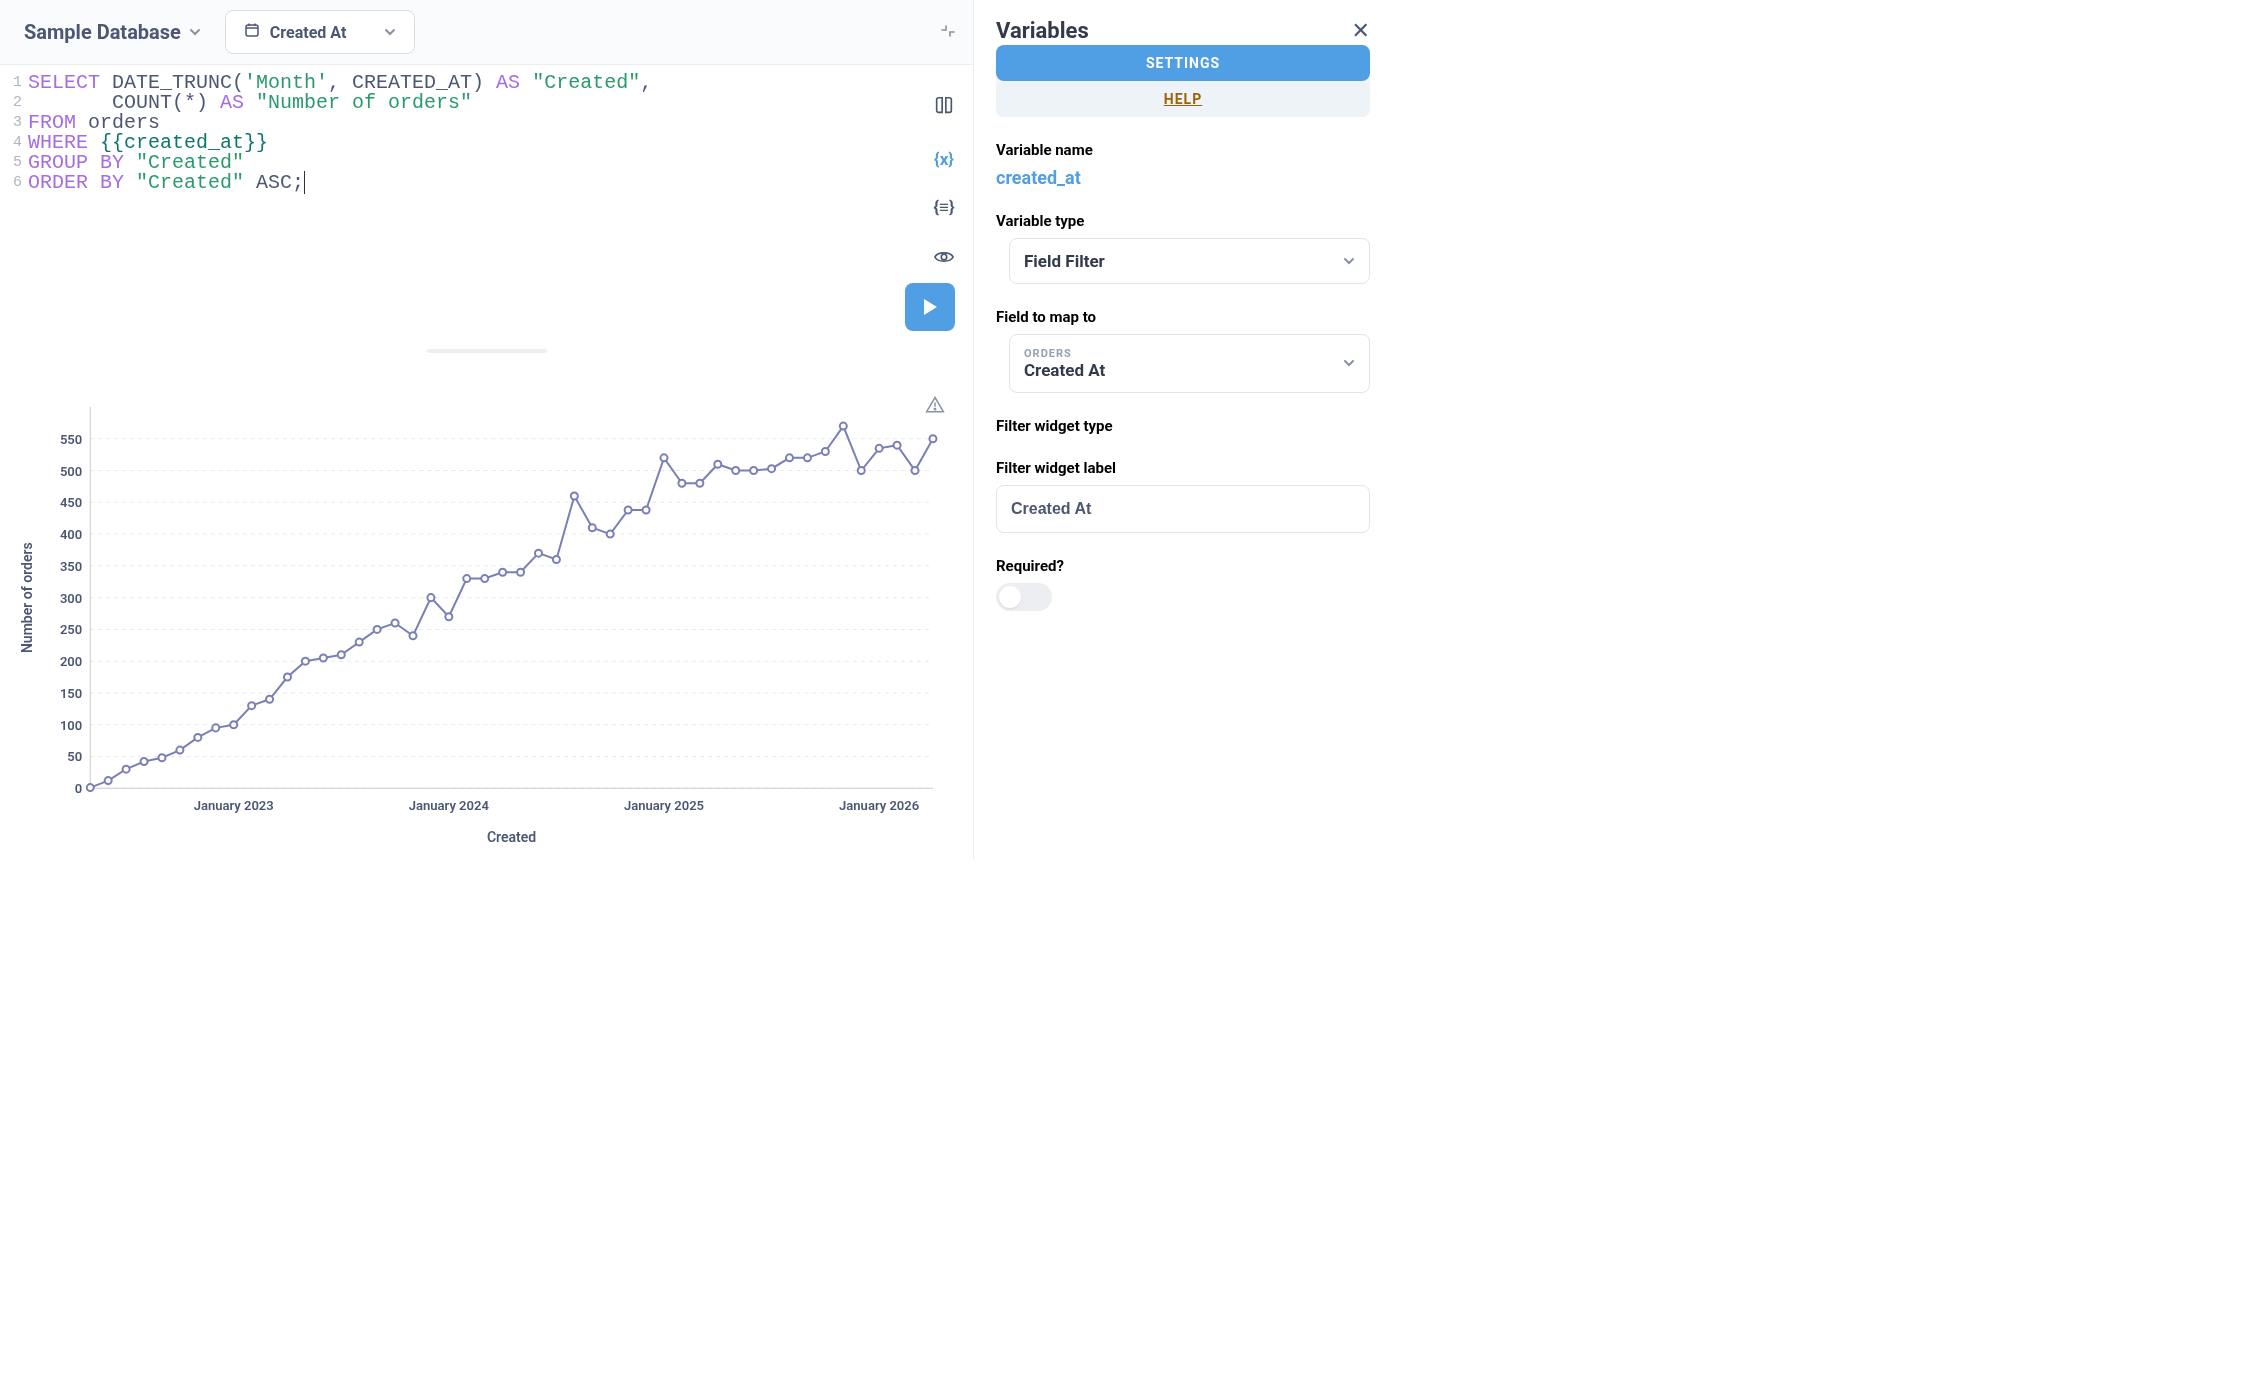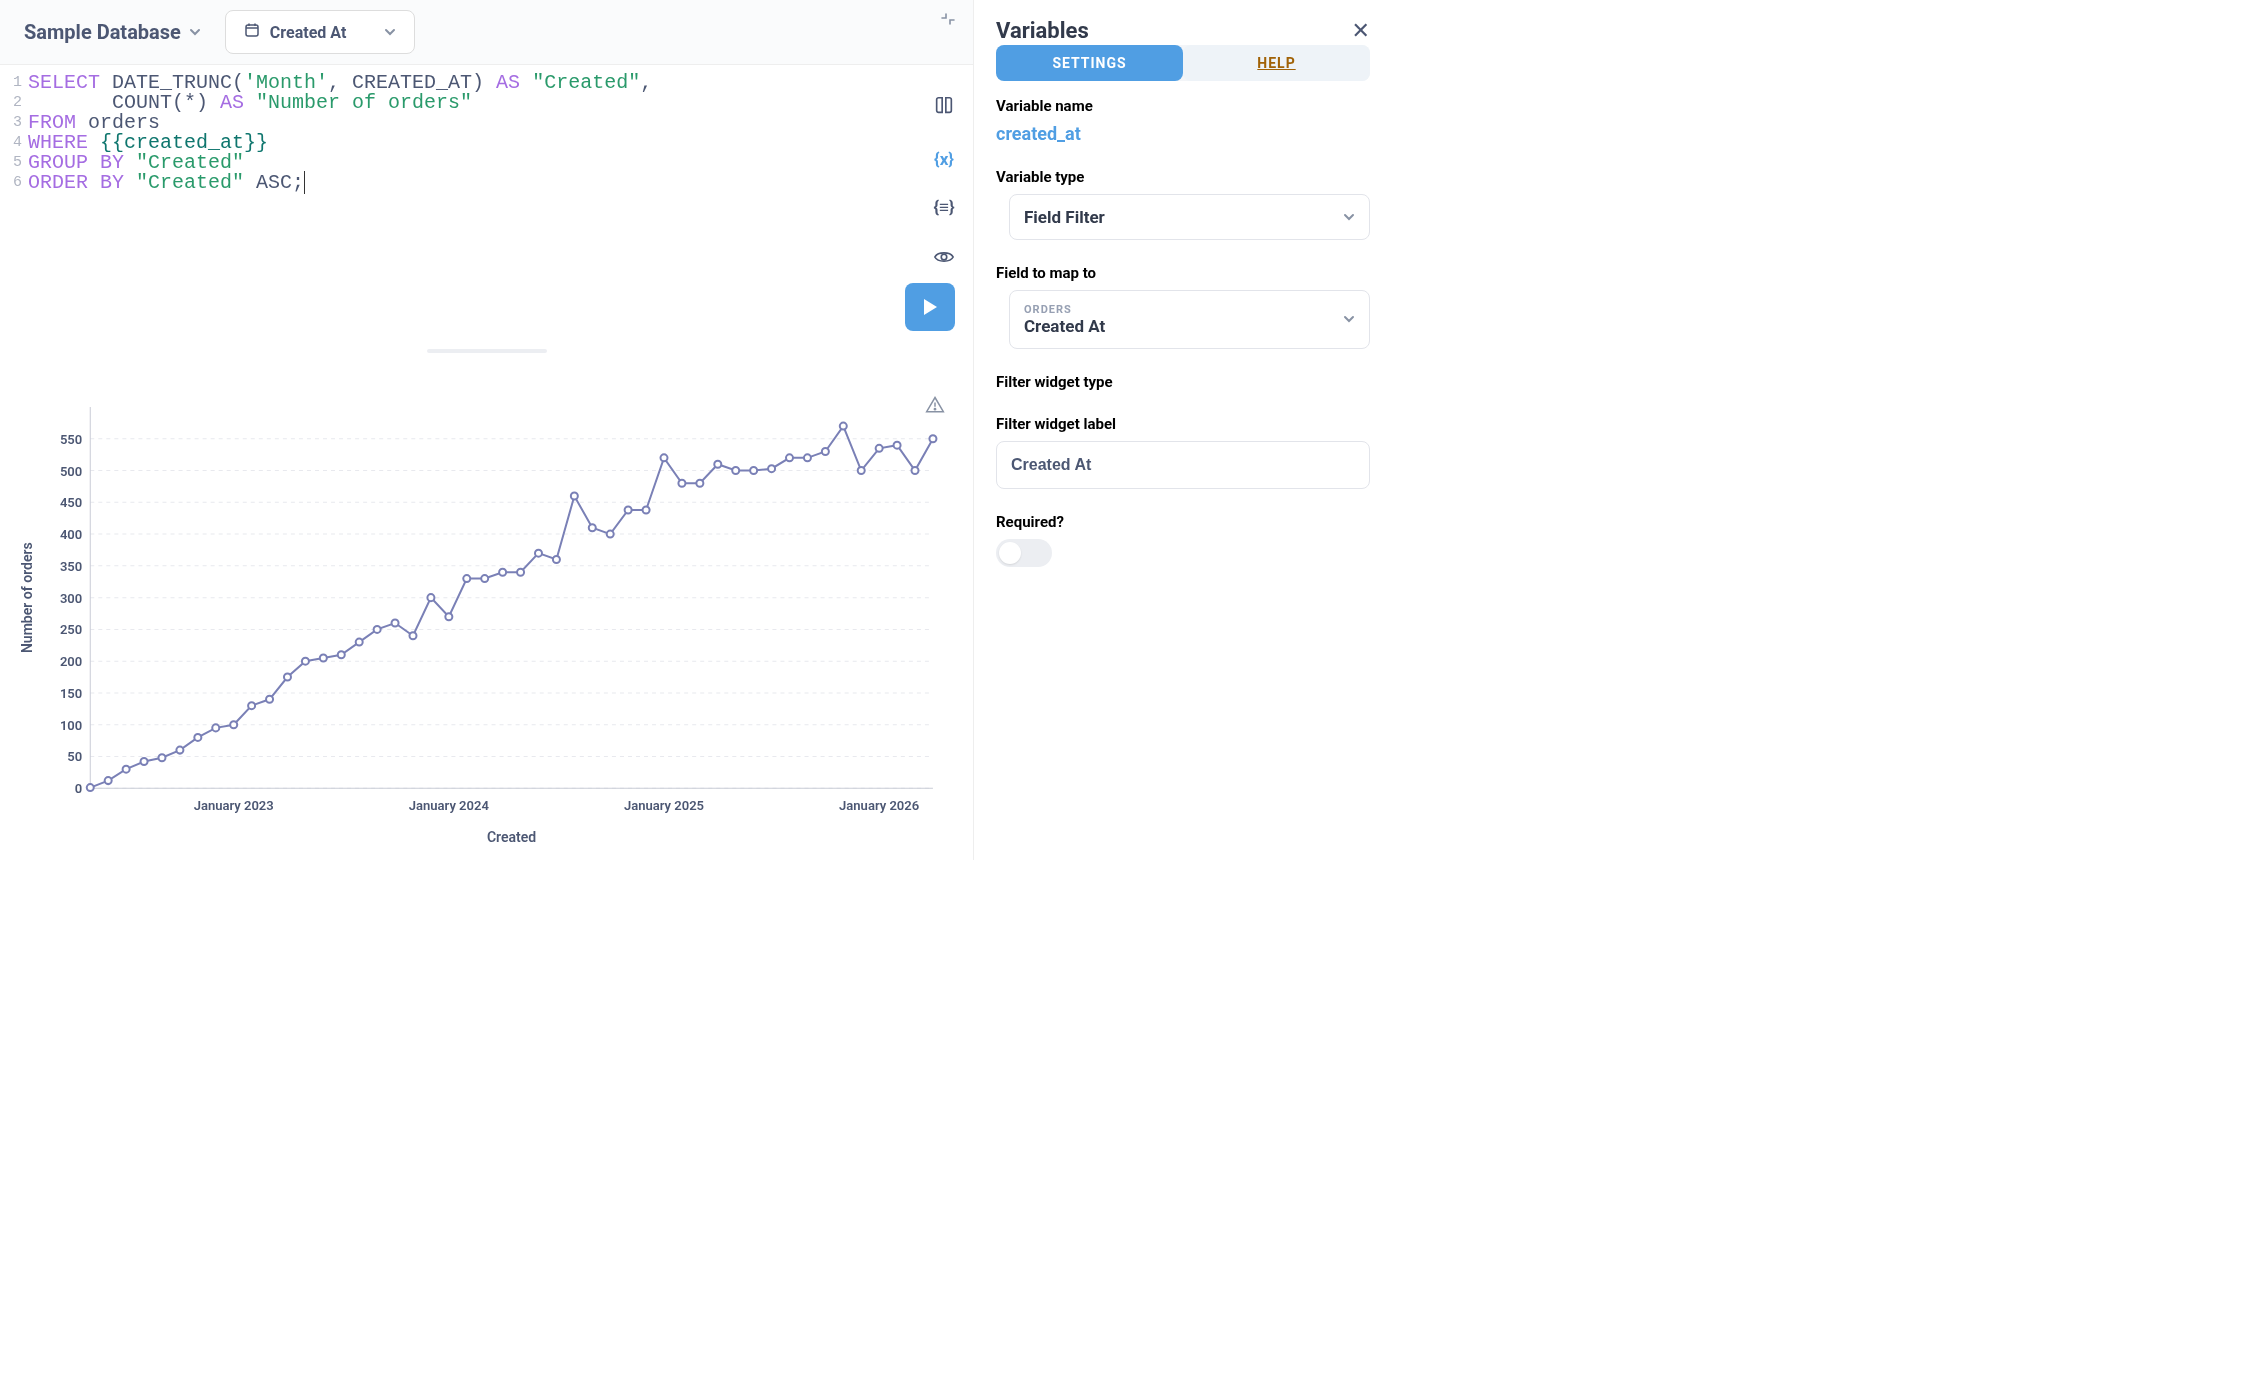--- a/index.html
+++ b/index.html
@@ -16,20 +16,21 @@
 .right {
   width: 418px;
   background: #fff;
   padding: 18px 22px 0 22px;
   overflow-y: auto;
 }
 
 
 .toolbar {
   display: flex;
+  align-items: center;
   padding: 10px 14px;
   gap: 14px;
   border-bottom: 1px solid #eee;
   background: #fafbfc;
   height: 66px;
 }
 .db-select {
   display: inline-flex;
   align-items: center;
   gap: 8px;
@@ -142,21 +143,22 @@
   align-items: center;
   margin-bottom: 2px;
 }
 .panel-title { font-size: 22px; font-weight: 700; color: #323a4b; }
 .close-x { font-size: 22px; color:#4C5773; cursor:pointer; }
 .tabs {
   display: flex;
   background: #f3f5f8;
   border-radius: 8px;
   padding: 0;
-  margin-bottom: 16px;
+  margin-bottom: 24px;
+  flex-direction: column;
 }
 .tab {
   flex: 1;
   text-align: center;
   padding: 10px 0;
   font-weight: 700;
   letter-spacing: 1px;
   font-size: 14px;
   border-radius: 8px;
   cursor: pointer;

